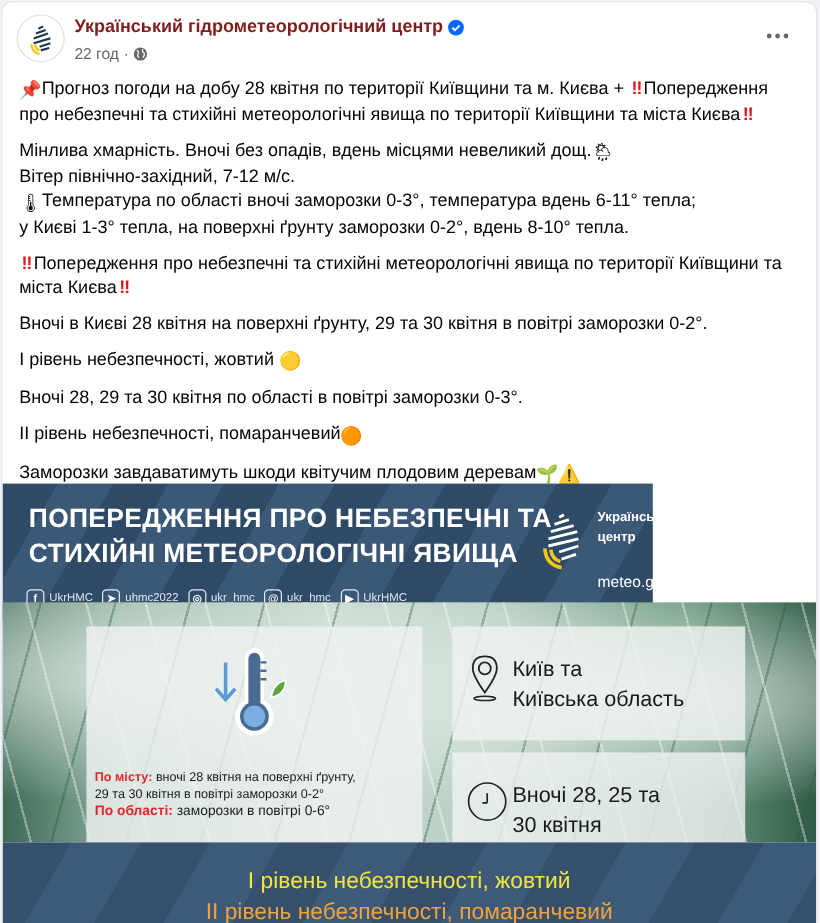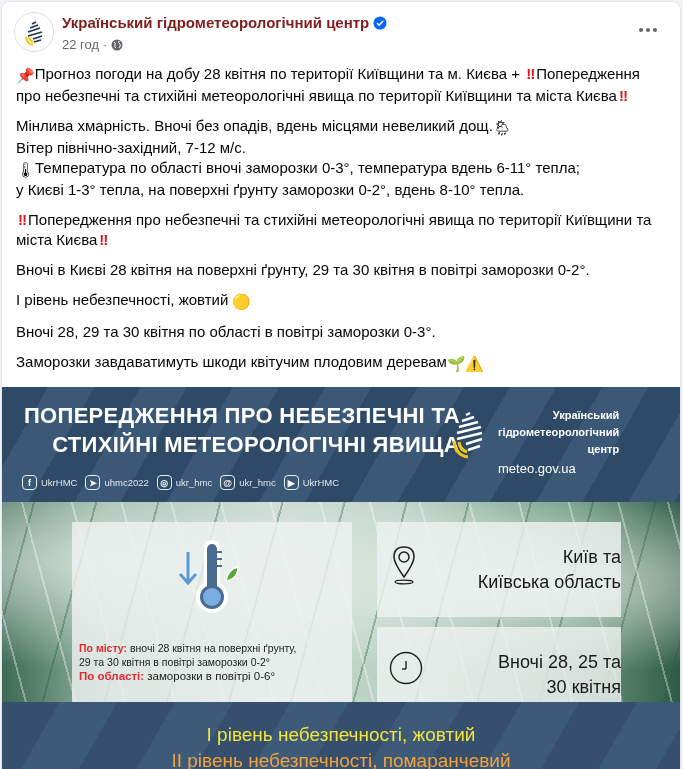--- a/index.html
+++ b/index.html
@@ -31,23 +31,22 @@
     }
     .more span { width: 4px; height: 4px; background: #65676b; border-radius: 50%; }
 
     .post-text { padding: 4px 16px 0 14px; font-size: 15px; line-height: 20px; color: #050505; }
     .post-text p { margin-bottom: 10px; }
     .emo { display: inline-block; vertical-align: -2px; }
     .red-ex { color: #e0151b; font-weight: bold; letter-spacing: -2px; margin: 0 3px 0 2px; }
 
     .media { position: absolute; left: 0; top: 385px; width: 678px; height: 390px; overflow: hidden; }
     .banner-top {
-      position: absolute; left: 0; top: 0; width: 678px; height: 115px;
+      position: absolute; left: 0; top: 16px; width: 542px; height: 115px;
       background: repeating-linear-gradient(120deg, #2f4a66 0 40px, #3b5877 40px 80px);
-      text-align: right;
     }
     .banner-title {
       position: absolute; left: 22px; top: 14px; color: #ffffff; font-weight: bold;
       font-size: 22px; line-height: 29px; letter-spacing: 0.3px;
     }
     .org-logo { position: absolute; left: 448px; top: 22px; width: 36px; height: 52px; }
     .org-name {
       position: absolute; left: 496px; top: 20px; color: #fff; font-size: 11px; font-weight: bold; line-height: 17px;
     }
     .org-site { position: absolute; left: 496px; top: 74px; color: #fff; font-size: 13px; }
@@ -80,21 +79,21 @@
     .panel-right1 { left: 375px; top: 20px; width: 244px; height: 95px; }
     .panel-right2 { left: 375px; top: 125px; width: 244px; height: 95px; }
     .thermo { position: absolute; left: 104px; top: 15px; width: 70px; height: 80px; }
     .left-text { position: absolute; left: 7px; top: 119px; font-size: 10.5px; line-height: 14px; color: #1c1c1c; }
     .left-text .lbl { color: #e0282e; font-weight: bold; }
     .left-text .big { font-size: 11.5px; }
     .pin-icon { position: absolute; left: 15px; top: 23px; width: 24px; height: 40px; }
     .clock-icon { position: absolute; left: 12px; top: 24px; width: 34px; height: 34px; }
     .rp-text {
       position: absolute; left: 50px; right: 0; top: 0; bottom: 0;
-      display: flex; flex-direction: column; justify-content: center; align-items: flex-end;
+      display: flex; flex-direction: column; justify-content: center; align-items: flex-start;
       font-size: 18px; line-height: 25px; color: #1a1a1a; text-align: center;
     }
 
     .banner-bottom {
       position: absolute; left: 0; top: 315px; width: 678px; height: 75px;
       background: repeating-linear-gradient(120deg, #354f6c 0 50px, #3e5a79 50px 100px);
     }
     .lvl1 { position: absolute; left: 0; width: 678px; top: 22px; text-align: center; font-size: 19px; color: #f1e53a; }
     .lvl2 { position: absolute; left: 0; width: 678px; top: 48px; text-align: center; font-size: 19px; color: #f3a23b; }
   </style>
@@ -150,20 +149,21 @@
       <span>Вітер північно-західний, 7-12 м/с.</span><br>
       <span class="emo">🌡</span><span>Температура по області вночі заморозки 0-3°, температура вдень 6-11° тепла;</span><br>
       <span>у Києві 1-3° тепла, на поверхні ґрунту заморозки 0-2°, вдень 8-10° тепла.</span>
     </p>
     <p>
       <span class="red-ex">‼</span><span>Попередження про небезпечні та стихійні метеорологічні явища по території Київщини та міста Києва</span><span class="red-ex">‼</span>
     </p>
     <p>Вночі в Києві 28 квітня на поверхні ґрунту, 29 та 30 квітня в повітрі заморозки 0-2°.</p>
     <p><span>I рівень небезпечності, жовтий</span> <span class="emo">🟡</span></p>
     <p>Вночі 28, 29 та 30 квітня по області в повітрі заморозки 0-3°.</p>
+    <p><span>II рівень небезпечності, помаранчевий</span><span class="emo">🟠</span></p>
     <p><span>Заморозки завдаватимуть шкоди квітучим плодовим деревам</span><span class="emo">🌱</span><span class="emo">⚠️</span></p>
   </div>
 
   <div class="media">
     <div class="banner-top">
       <div class="banner-title">
         <div>ПОПЕРЕДЖЕННЯ ПРО НЕБЕЗПЕЧНІ ТА</div>
         <div>СТИХІЙНІ МЕТЕОРОЛОГІЧНІ ЯВИЩА</div>
       </div>
       <svg class="org-logo" viewBox="0 0 36 52">
@@ -174,21 +174,20 @@
           <line x1="7" y1="24" x2="31" y2="18"></line>
           <line x1="7" y1="30" x2="32" y2="24"></line>
           <line x1="16" y1="35" x2="32" y2="30"></line>
           <line x1="18" y1="41" x2="30" y2="37"></line>
         </g>
         <path d="M4 32 Q5 46 18 48" stroke="#f5c518" stroke-width="3" fill="none"></path>
         <path d="M9 33 Q10 41 17 43" stroke="#f5c518" stroke-width="3" fill="none"></path>
       </svg>
       <div class="org-name">
         <div>Український</div>
-        <div>гідрометеорологічний</div>
         <div>центр</div>
       </div>
       <div class="org-site">meteo.gov.ua</div>
       <div class="socials">
         <div class="social">
           <span class="soc-ico">f</span>
           <span>UkrHMC</span>
         </div>
         <div class="social">
           <span class="soc-ico">➤</span>

